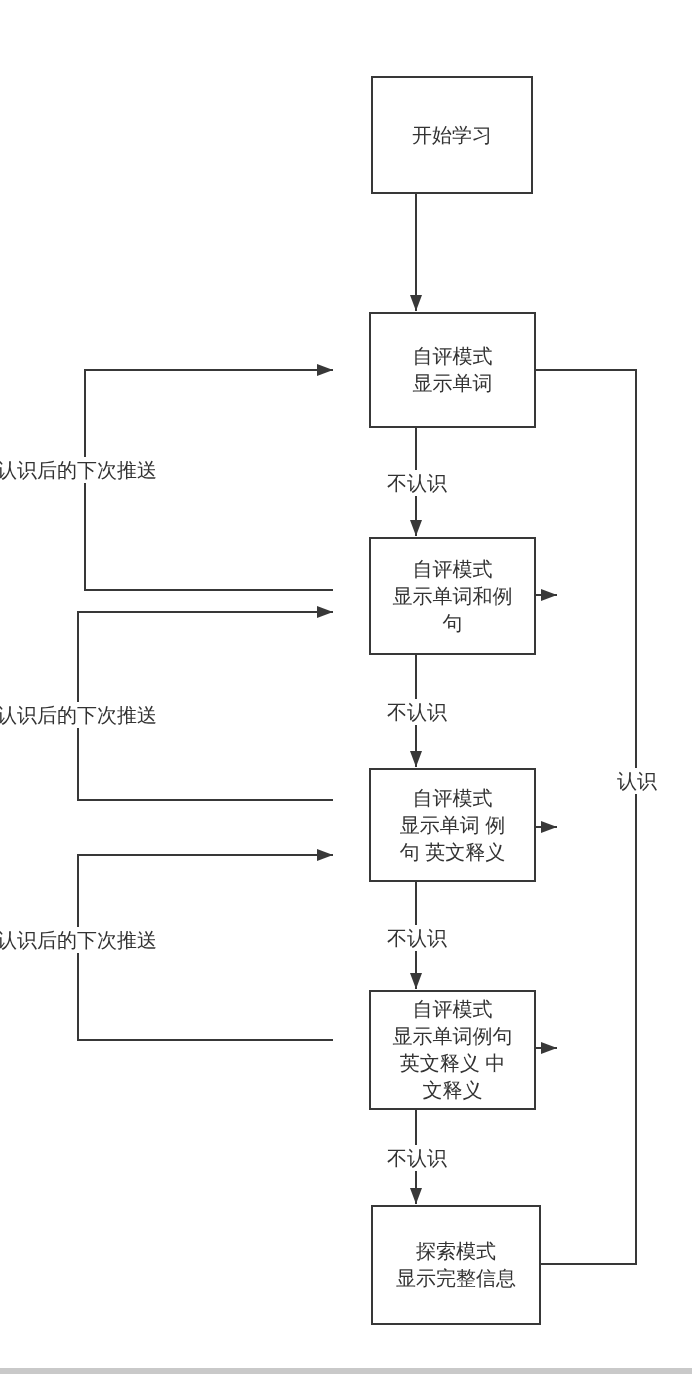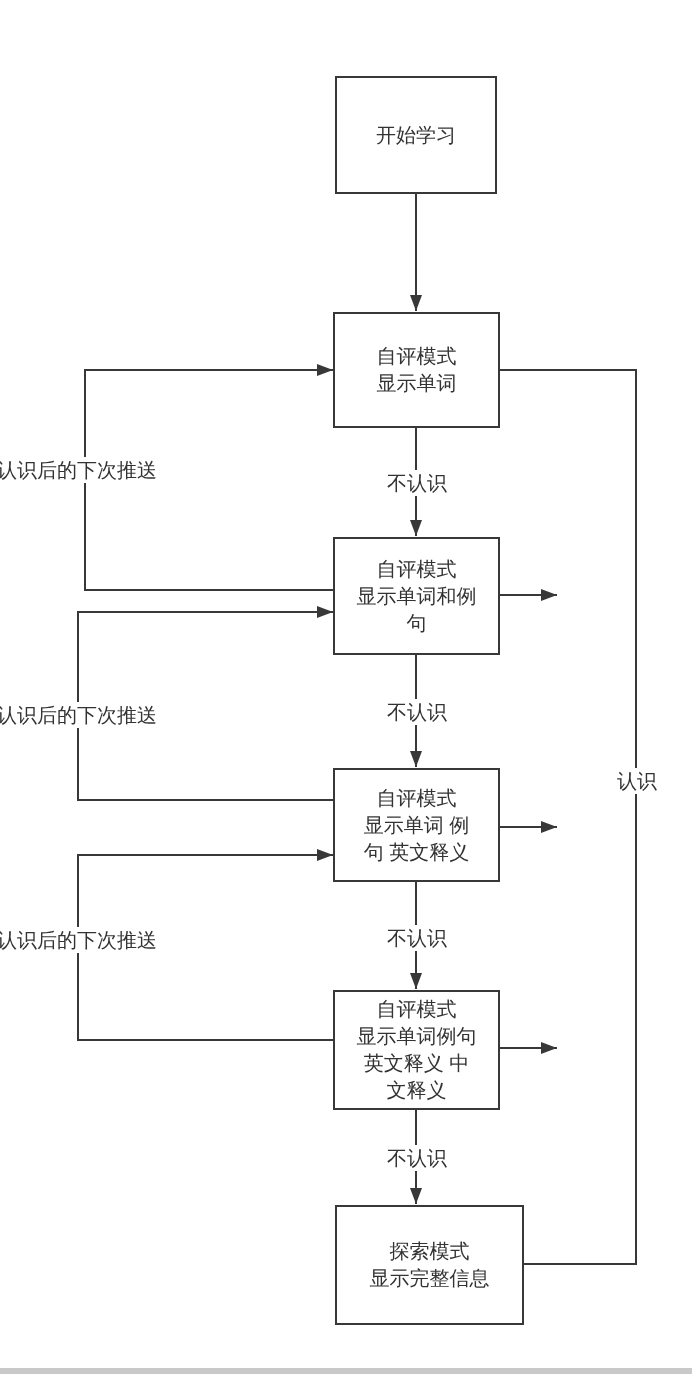--- a/index.html
+++ b/index.html
@@ -27,20 +27,21 @@
     box-sizing: border-box;
     background: #ffffff;
     border: 2px solid #383838;
     display: flex;
     align-items: center;
     justify-content: center;
     text-align: center;
     white-space: pre-line;
     font-size: 20px;
     line-height: 27px;
+    margin-left: 36px;
   }
   .elabel {
     position: absolute;
     z-index: 3;
     background: #ffffff;
     font-size: 20px;
     line-height: 26px;
     padding: 0 3px;
     white-space: nowrap;
   }
@@ -98,21 +99,21 @@
 
   <div class="node" style="left:333px;top:768px;width:167px;height:114px">自评模式
 显示单词 例
 句 英文释义</div>
 
   <div class="node" style="left:333px;top:990px;width:167px;height:120px">自评模式
 显示单词例句
 英文释义 中
 文释义</div>
 
-  <div class="node" style="left:335px;top:1205px;width:189px;height:120px">探索模式
+  <div class="node" style="left:335px;top:1205px;width:170px;height:120px">探索模式
 显示完整信息</div>
 
   <div class="elabel center" style="left:417px;top:470px">不认识</div>
   <div class="elabel center" style="left:417px;top:699px">不认识</div>
   <div class="elabel center" style="left:417px;top:925px">不认识</div>
   <div class="elabel center" style="left:417px;top:1145px">不认识</div>
 
   <div class="elabel" style="left:-6px;top:457px">认识后的下次推送</div>
   <div class="elabel" style="left:-6px;top:702px">认识后的下次推送</div>
   <div class="elabel" style="left:-6px;top:927px">认识后的下次推送</div>

